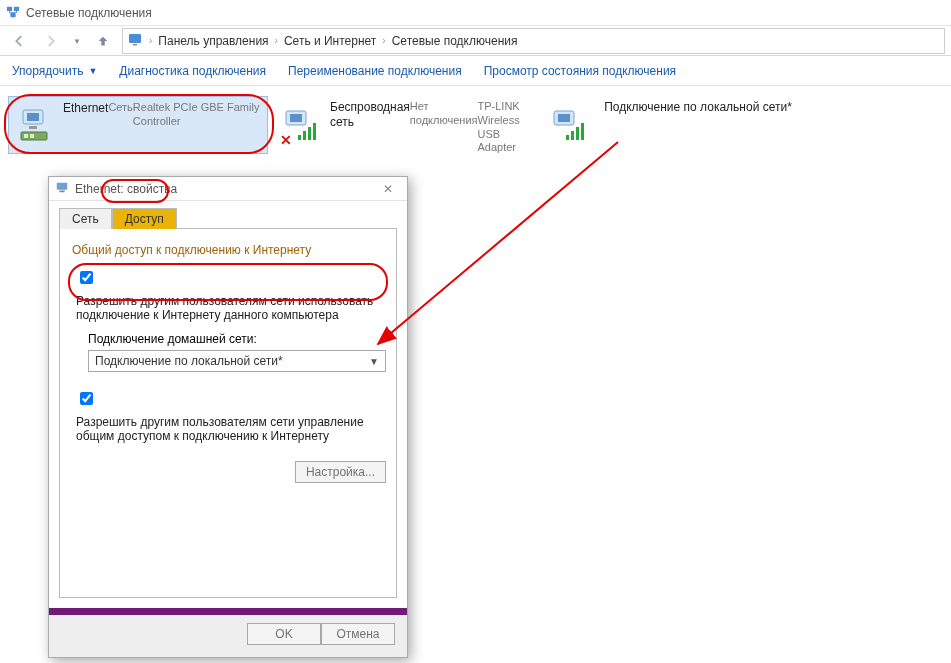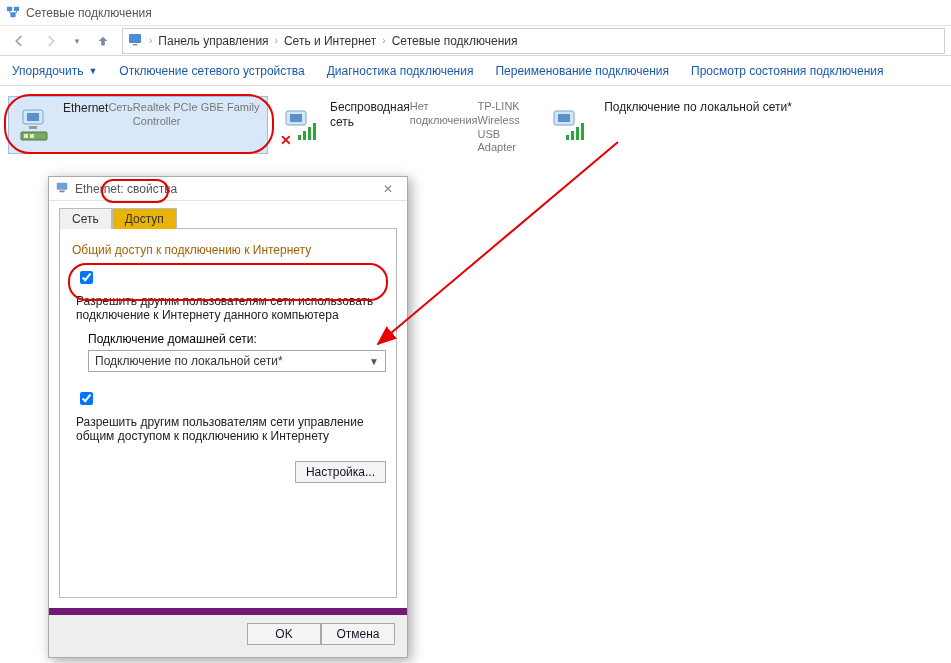--- a/index.html
+++ b/index.html
@@ -55,21 +55,21 @@
   .dlg-tab { border:1px solid #bbb; border-bottom:none; padding:3px 12px; font-size:12px; color:#333; background:#f0f0f0; position:relative; top:1px;}
   .dlg-tab.active { background:#eab308; }
   .dlg-body { border:1px solid #bbb; margin:0 10px 10px 10px; padding:10px 10px 12px 10px; min-height:370px;}
   .group-label { font-size:12px; color:#a16207; margin:4px 0 8px 2px;}
   .check-row { display:flex; gap:7px; align-items:flex-start; padding:4px 6px; font-size:12px;flex-direction:column;}
   .check-row input { margin-top:2px;}
   .subblock { margin-left:18px; margin-top:6px;}
   .field-label { font-size:12px; color:#000000; margin-bottom:4px;}
   .select { width:100%; height:22px; border:1px solid #a8a8a8; background:#fff; display:flex; align-items:center; justify-content:space-between; padding:0 6px; font-size:12px; color:#333;}
   .select .caret { font-size:10px; color:#555;}
-  .btn { height:22px; min-width:74px; border:1px solid #a8a8a8; background:#f4f4f4; font-size:12px; color:#0f172a; display:inline-flex; align-items:center; justify-content:center; padding:0 10px;}
+  .btn { height:22px; min-width:74px; border:1px solid #a8a8a8; background:#f4f4f4; font-size:12px; color:#737373; display:inline-flex; align-items:center; justify-content:center; padding:0 10px;}
   .dlg-buttons { display:flex; gap:0; justify-content:flex-end; padding:8px 12px 12px 12px; background:#eee; border-top:7px solid #701a75;}
 
   
   svg.annot { position:absolute; left:0; top:0; pointer-events:none; }
 </style>
 </head>
 <body>
 
 <div class="titlebar">
   <span>
@@ -120,21 +120,20 @@
         <span class="crumb-link">Сетевые подключения</span>
       </span>
   </div>
 </div>
 
 <div class="toolbar">
   <span class="tool">
       <span>Упорядочить</span>
       <span class="caret">▼</span>
     </span>
-  <span class="tool">Отключение сетевого устройства</span>
   <span class="tool">Диагностика подключения</span>
   <span class="tool">Переименование подключения</span>
   <span class="tool">Просмотр состояния подключения</span>
 </div>
 
 <div class="content">
 
   <div class="red-oval" style="left:4px; top:8px; width:270px; height:60px;"></div>
 
   <div class="conn-row">

